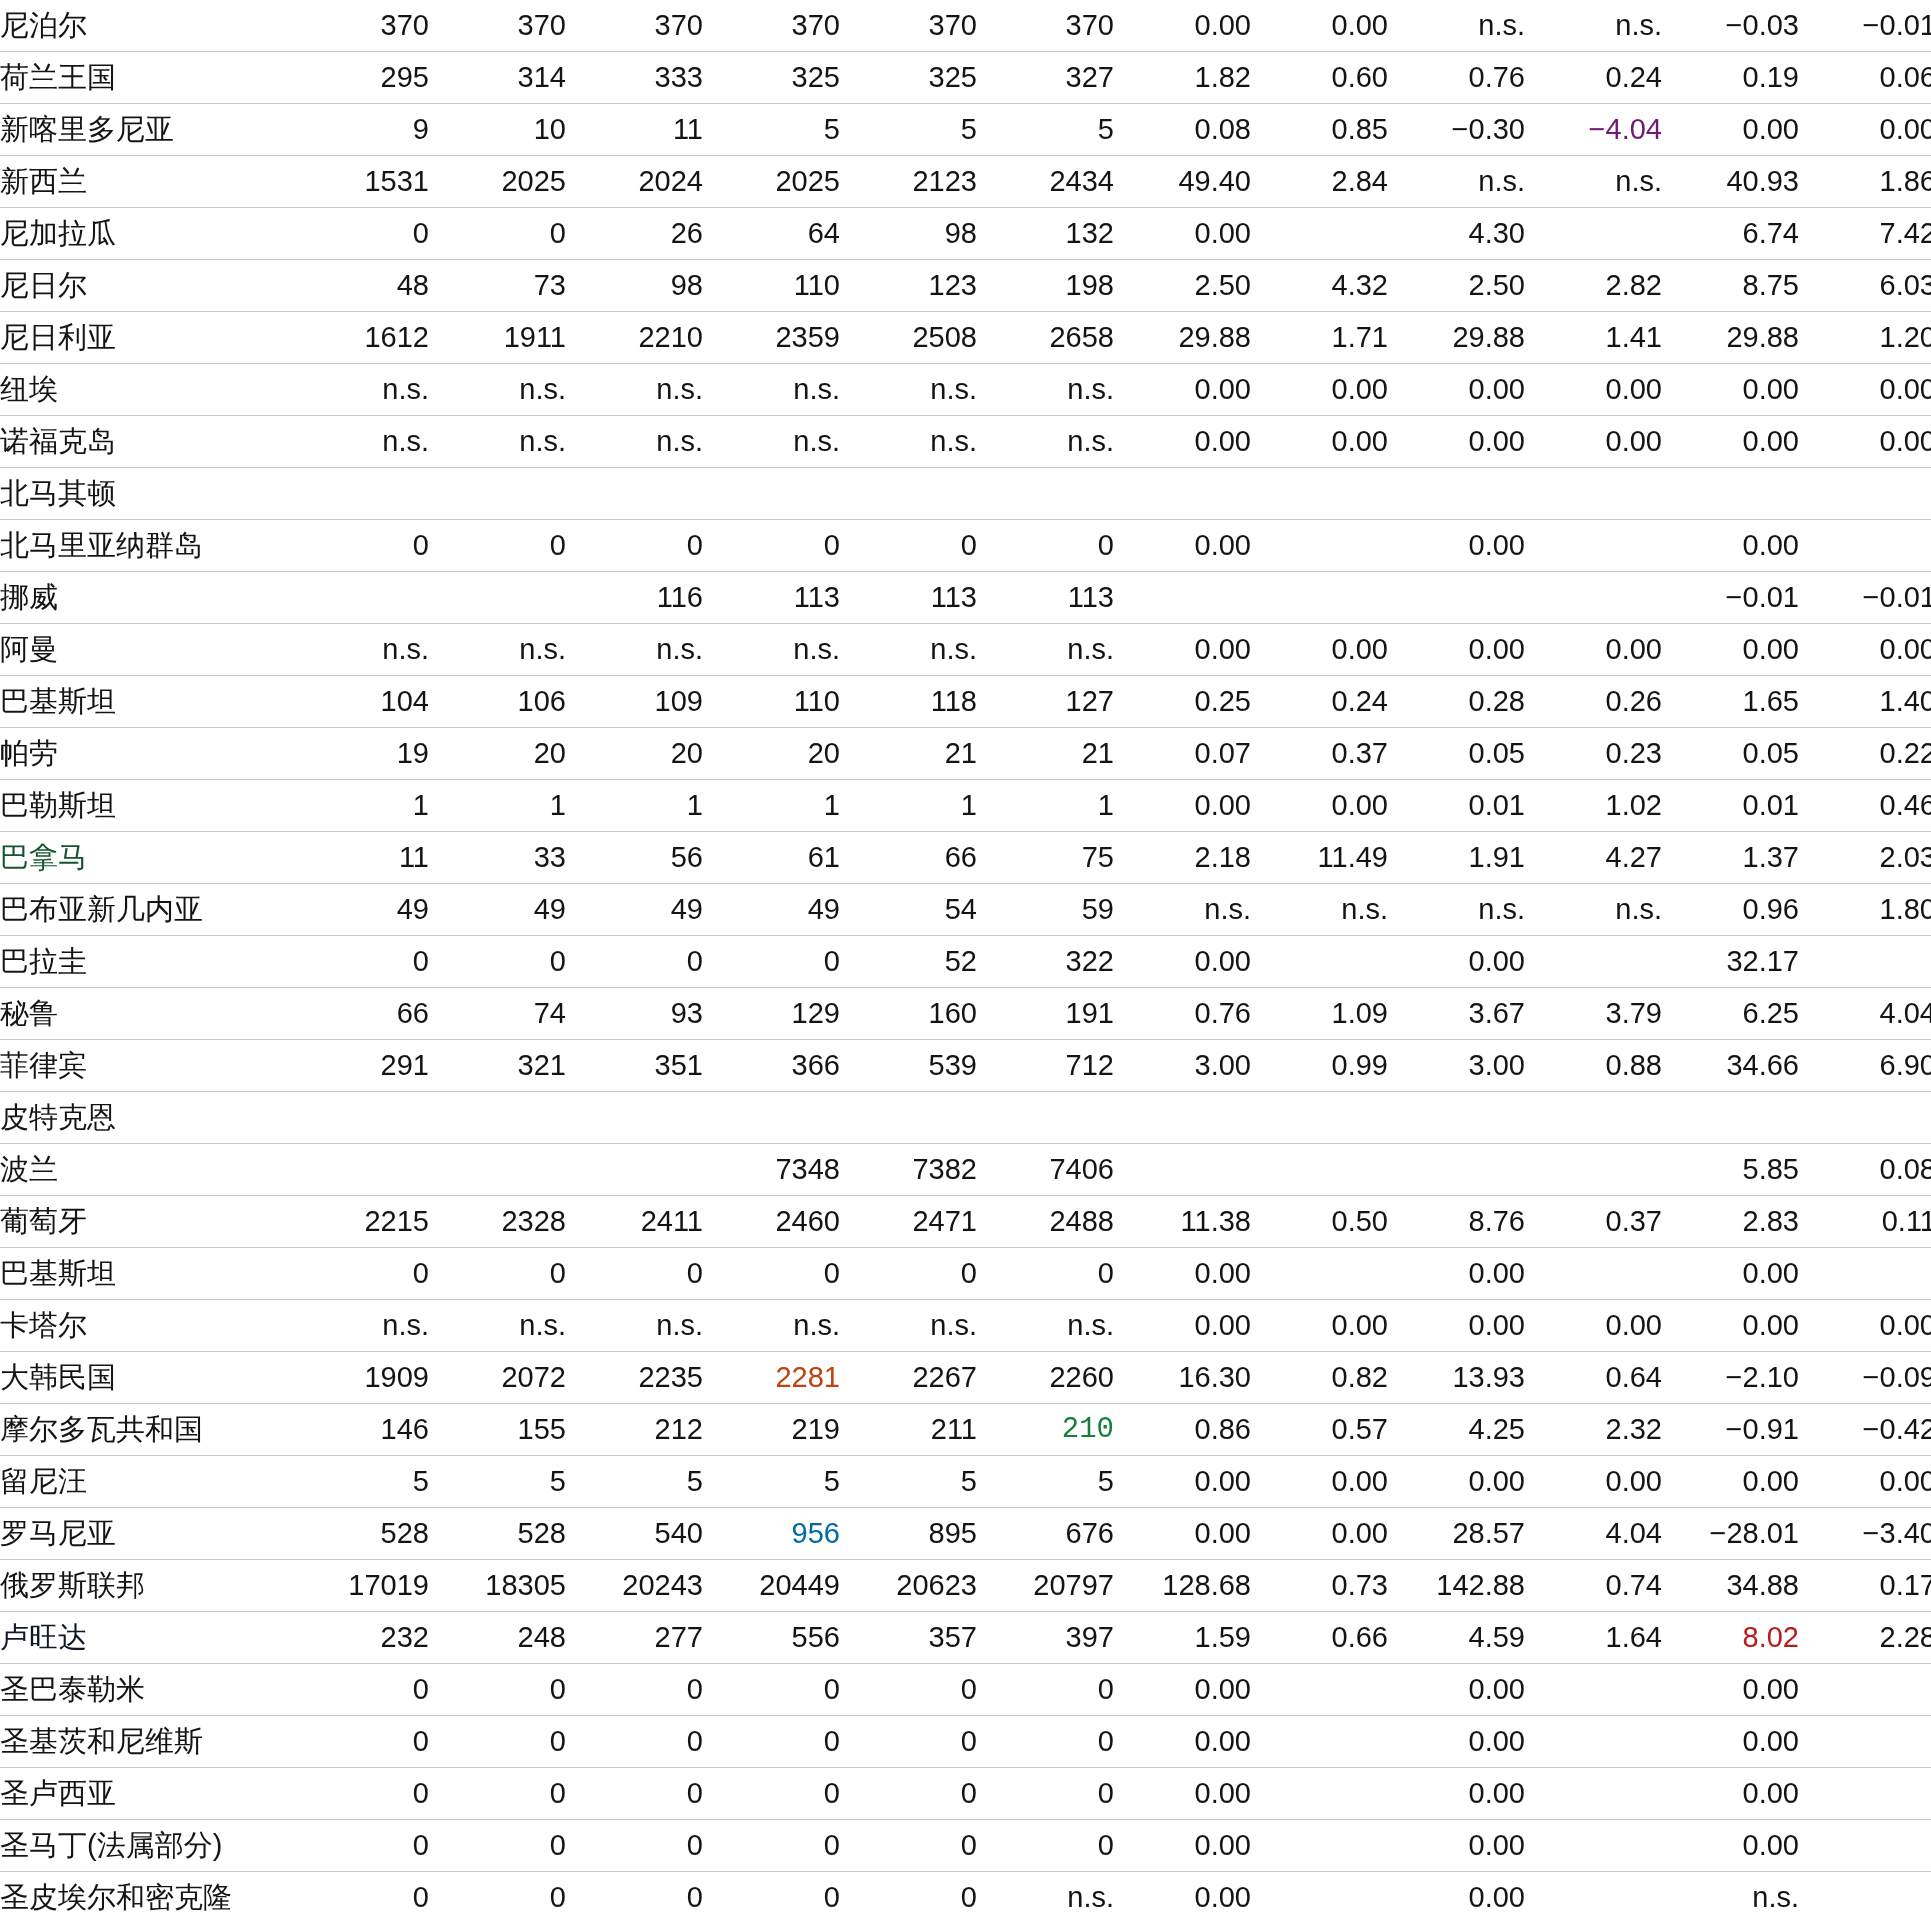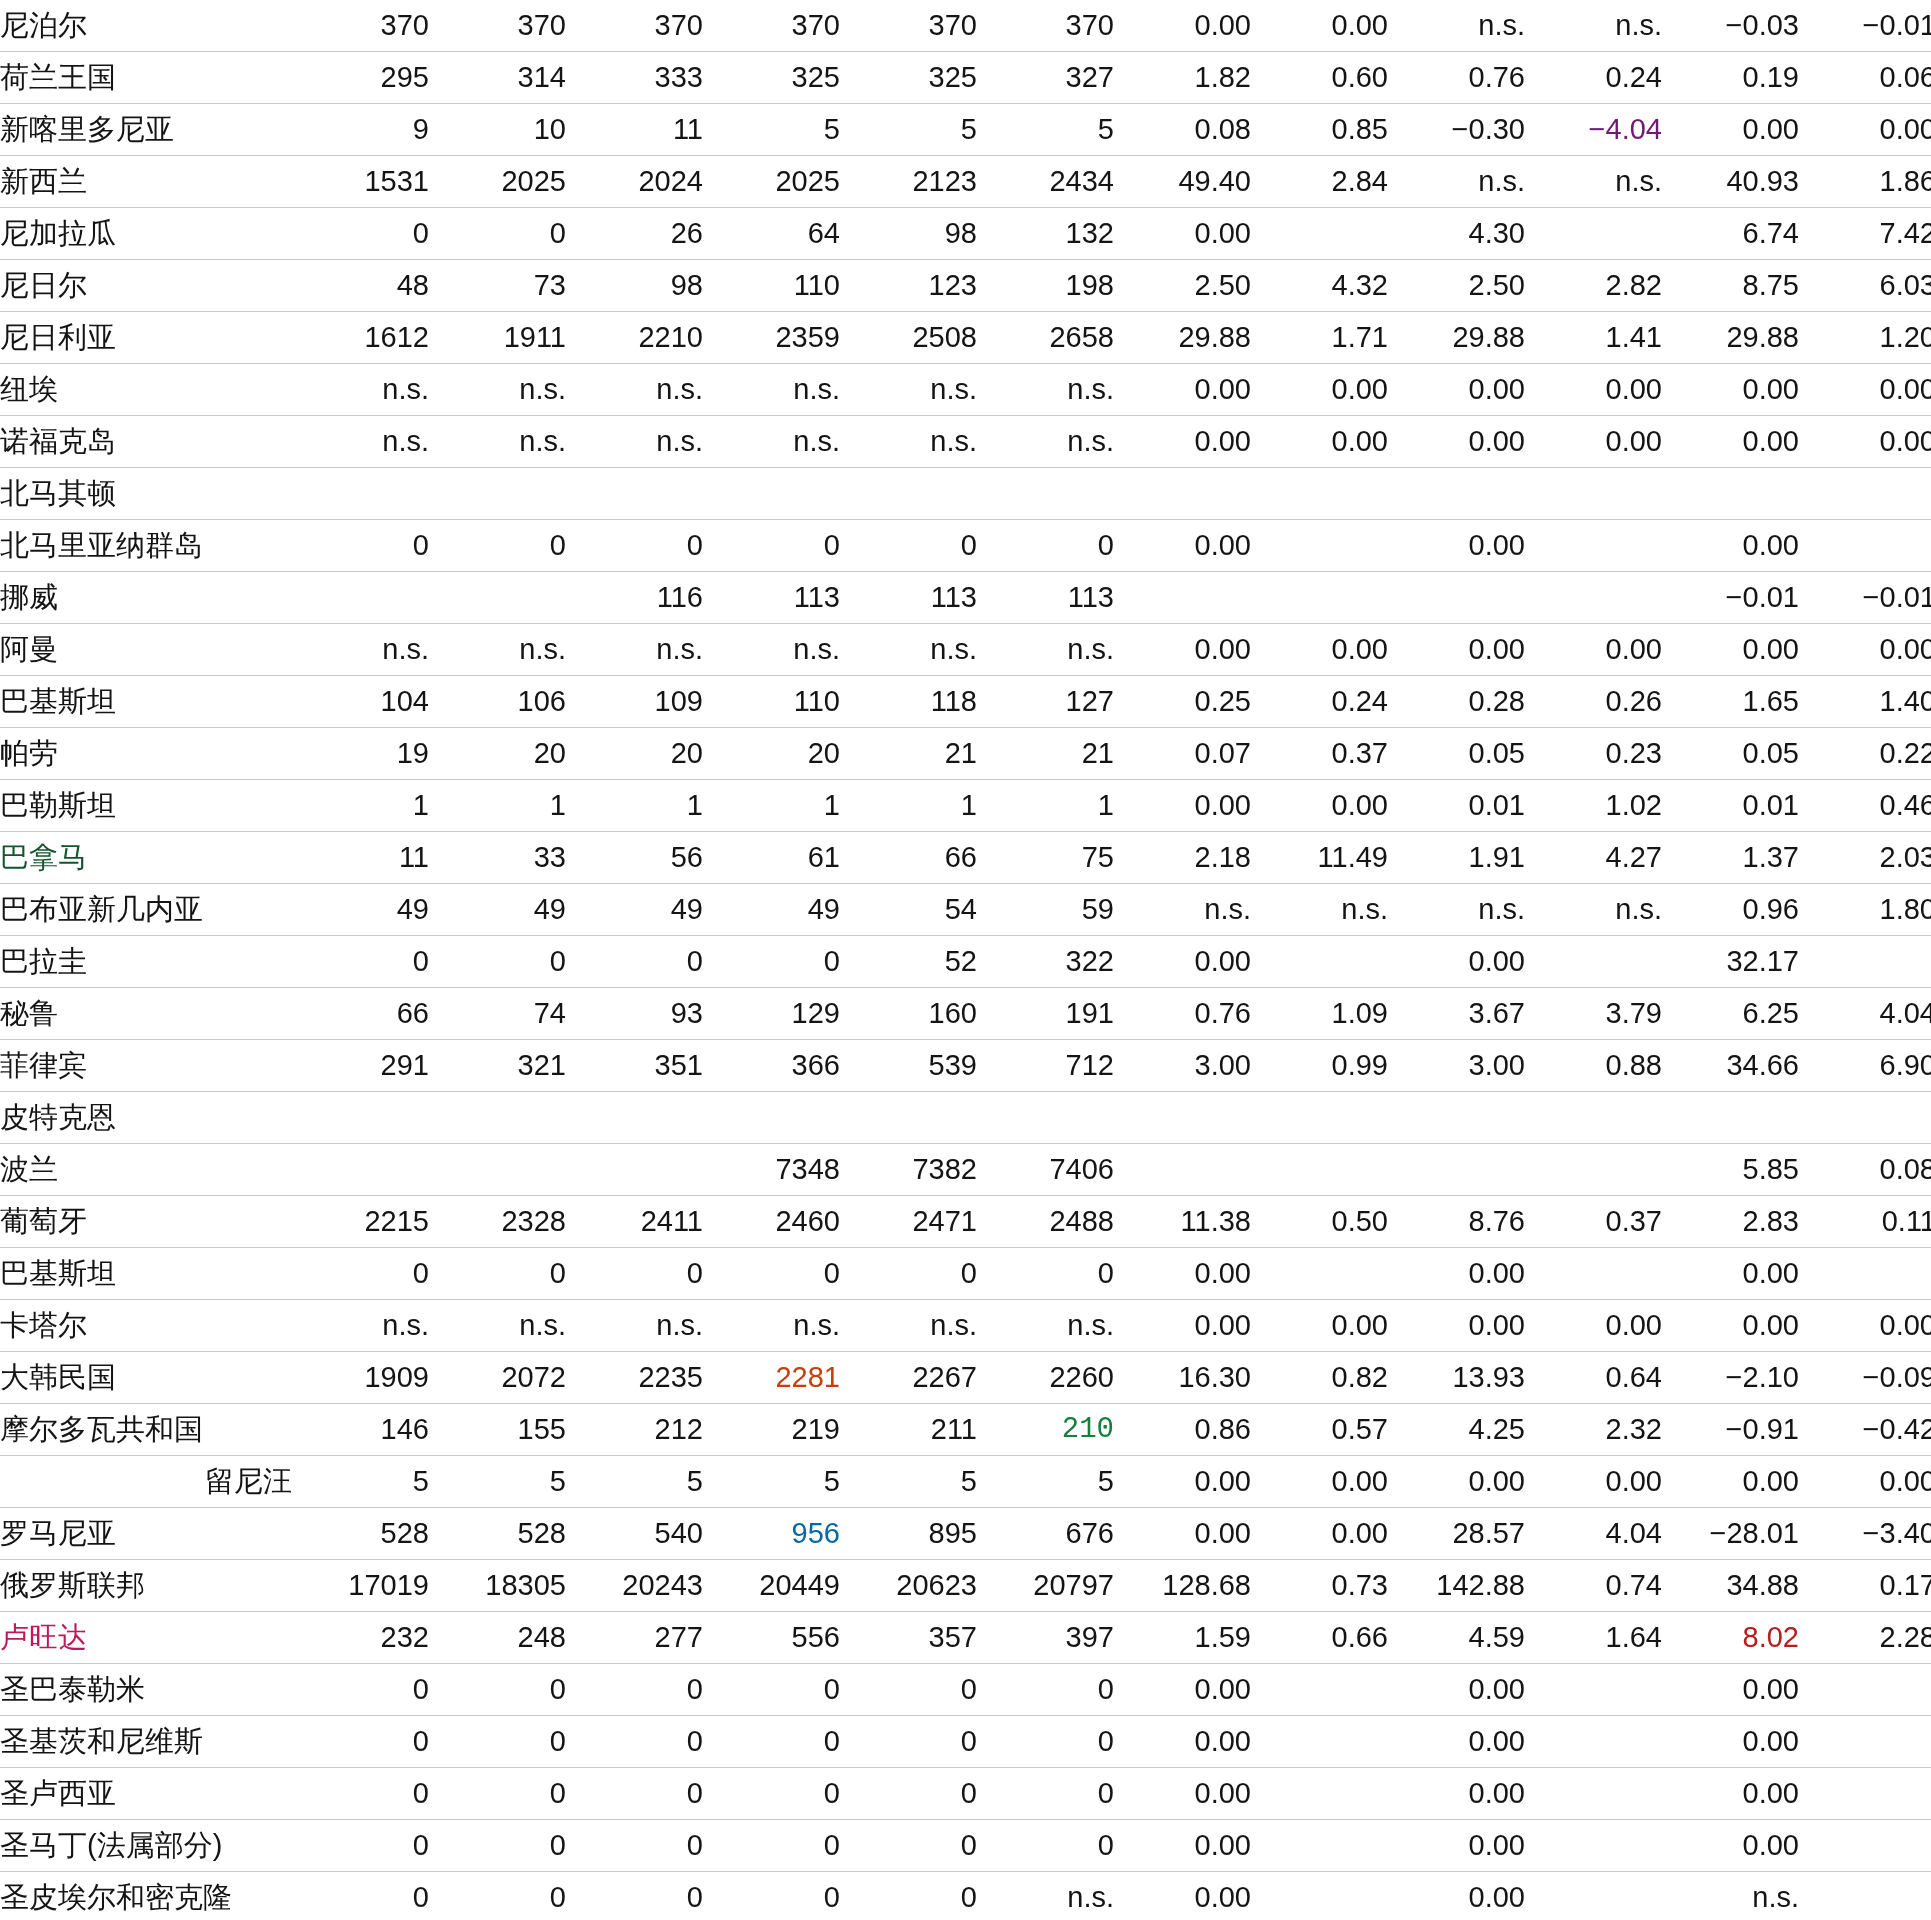--- a/index.html
+++ b/index.html
@@ -474,21 +474,21 @@
         <td class="value-cell" style="color: rgb(20, 20, 20);">211</td>
         <td class="value-cell" style="color: #15803d; font-family: Liberation Mono, monospace;">210</td>
         <td class="value-cell" style="color: rgb(20, 20, 20);">0.86</td>
         <td class="value-cell" style="color: rgb(20, 20, 20);">0.57</td>
         <td class="value-cell" style="color: rgb(20, 20, 20);">4.25</td>
         <td class="value-cell" style="color: rgb(20, 20, 20);">2.32</td>
         <td class="value-cell" style="color: rgb(20, 20, 20);">−0.91</td>
         <td class="value-cell" style="color: rgb(20, 20, 20);">−0.42</td>
       </tr>
       <tr>
-        <td class="name-cell" style="color: rgb(20, 20, 20); text-align: right;">留尼汪</td>
+        <td class="name-cell" style="color: rgb(20, 20, 20);">留尼汪</td>
         <td class="value-cell" style="color: rgb(20, 20, 20);">5</td>
         <td class="value-cell" style="color: rgb(20, 20, 20);">5</td>
         <td class="value-cell" style="color: rgb(20, 20, 20);">5</td>
         <td class="value-cell" style="color: rgb(20, 20, 20);">5</td>
         <td class="value-cell" style="color: rgb(20, 20, 20);">5</td>
         <td class="value-cell" style="color: rgb(20, 20, 20);">5</td>
         <td class="value-cell" style="color: rgb(20, 20, 20);">0.00</td>
         <td class="value-cell" style="color: rgb(20, 20, 20);">0.00</td>
         <td class="value-cell" style="color: rgb(20, 20, 20);">0.00</td>
         <td class="value-cell" style="color: rgb(20, 20, 20);">0.00</td>
@@ -519,21 +519,21 @@
         <td class="value-cell" style="color: rgb(20, 20, 20);">20623</td>
         <td class="value-cell" style="color: rgb(20, 20, 20);">20797</td>
         <td class="value-cell" style="color: rgb(20, 20, 20);">128.68</td>
         <td class="value-cell" style="color: rgb(20, 20, 20);">0.73</td>
         <td class="value-cell" style="color: rgb(20, 20, 20);">142.88</td>
         <td class="value-cell" style="color: rgb(20, 20, 20);">0.74</td>
         <td class="value-cell" style="color: rgb(20, 20, 20);">34.88</td>
         <td class="value-cell" style="color: rgb(20, 20, 20);">0.17</td>
       </tr>
       <tr>
-        <td class="name-cell" style="color: #be185d;">卢旺达</td>
+        <td class="name-cell" style="color: #0f172a;">卢旺达</td>
         <td class="value-cell" style="color: rgb(20, 20, 20);">232</td>
         <td class="value-cell" style="color: rgb(20, 20, 20);">248</td>
         <td class="value-cell" style="color: rgb(20, 20, 20);">277</td>
         <td class="value-cell" style="color: rgb(20, 20, 20);">556</td>
         <td class="value-cell" style="color: rgb(20, 20, 20);">357</td>
         <td class="value-cell" style="color: rgb(20, 20, 20);">397</td>
         <td class="value-cell" style="color: rgb(20, 20, 20);">1.59</td>
         <td class="value-cell" style="color: rgb(20, 20, 20);">0.66</td>
         <td class="value-cell" style="color: rgb(20, 20, 20);">4.59</td>
         <td class="value-cell" style="color: rgb(20, 20, 20);">1.64</td>

